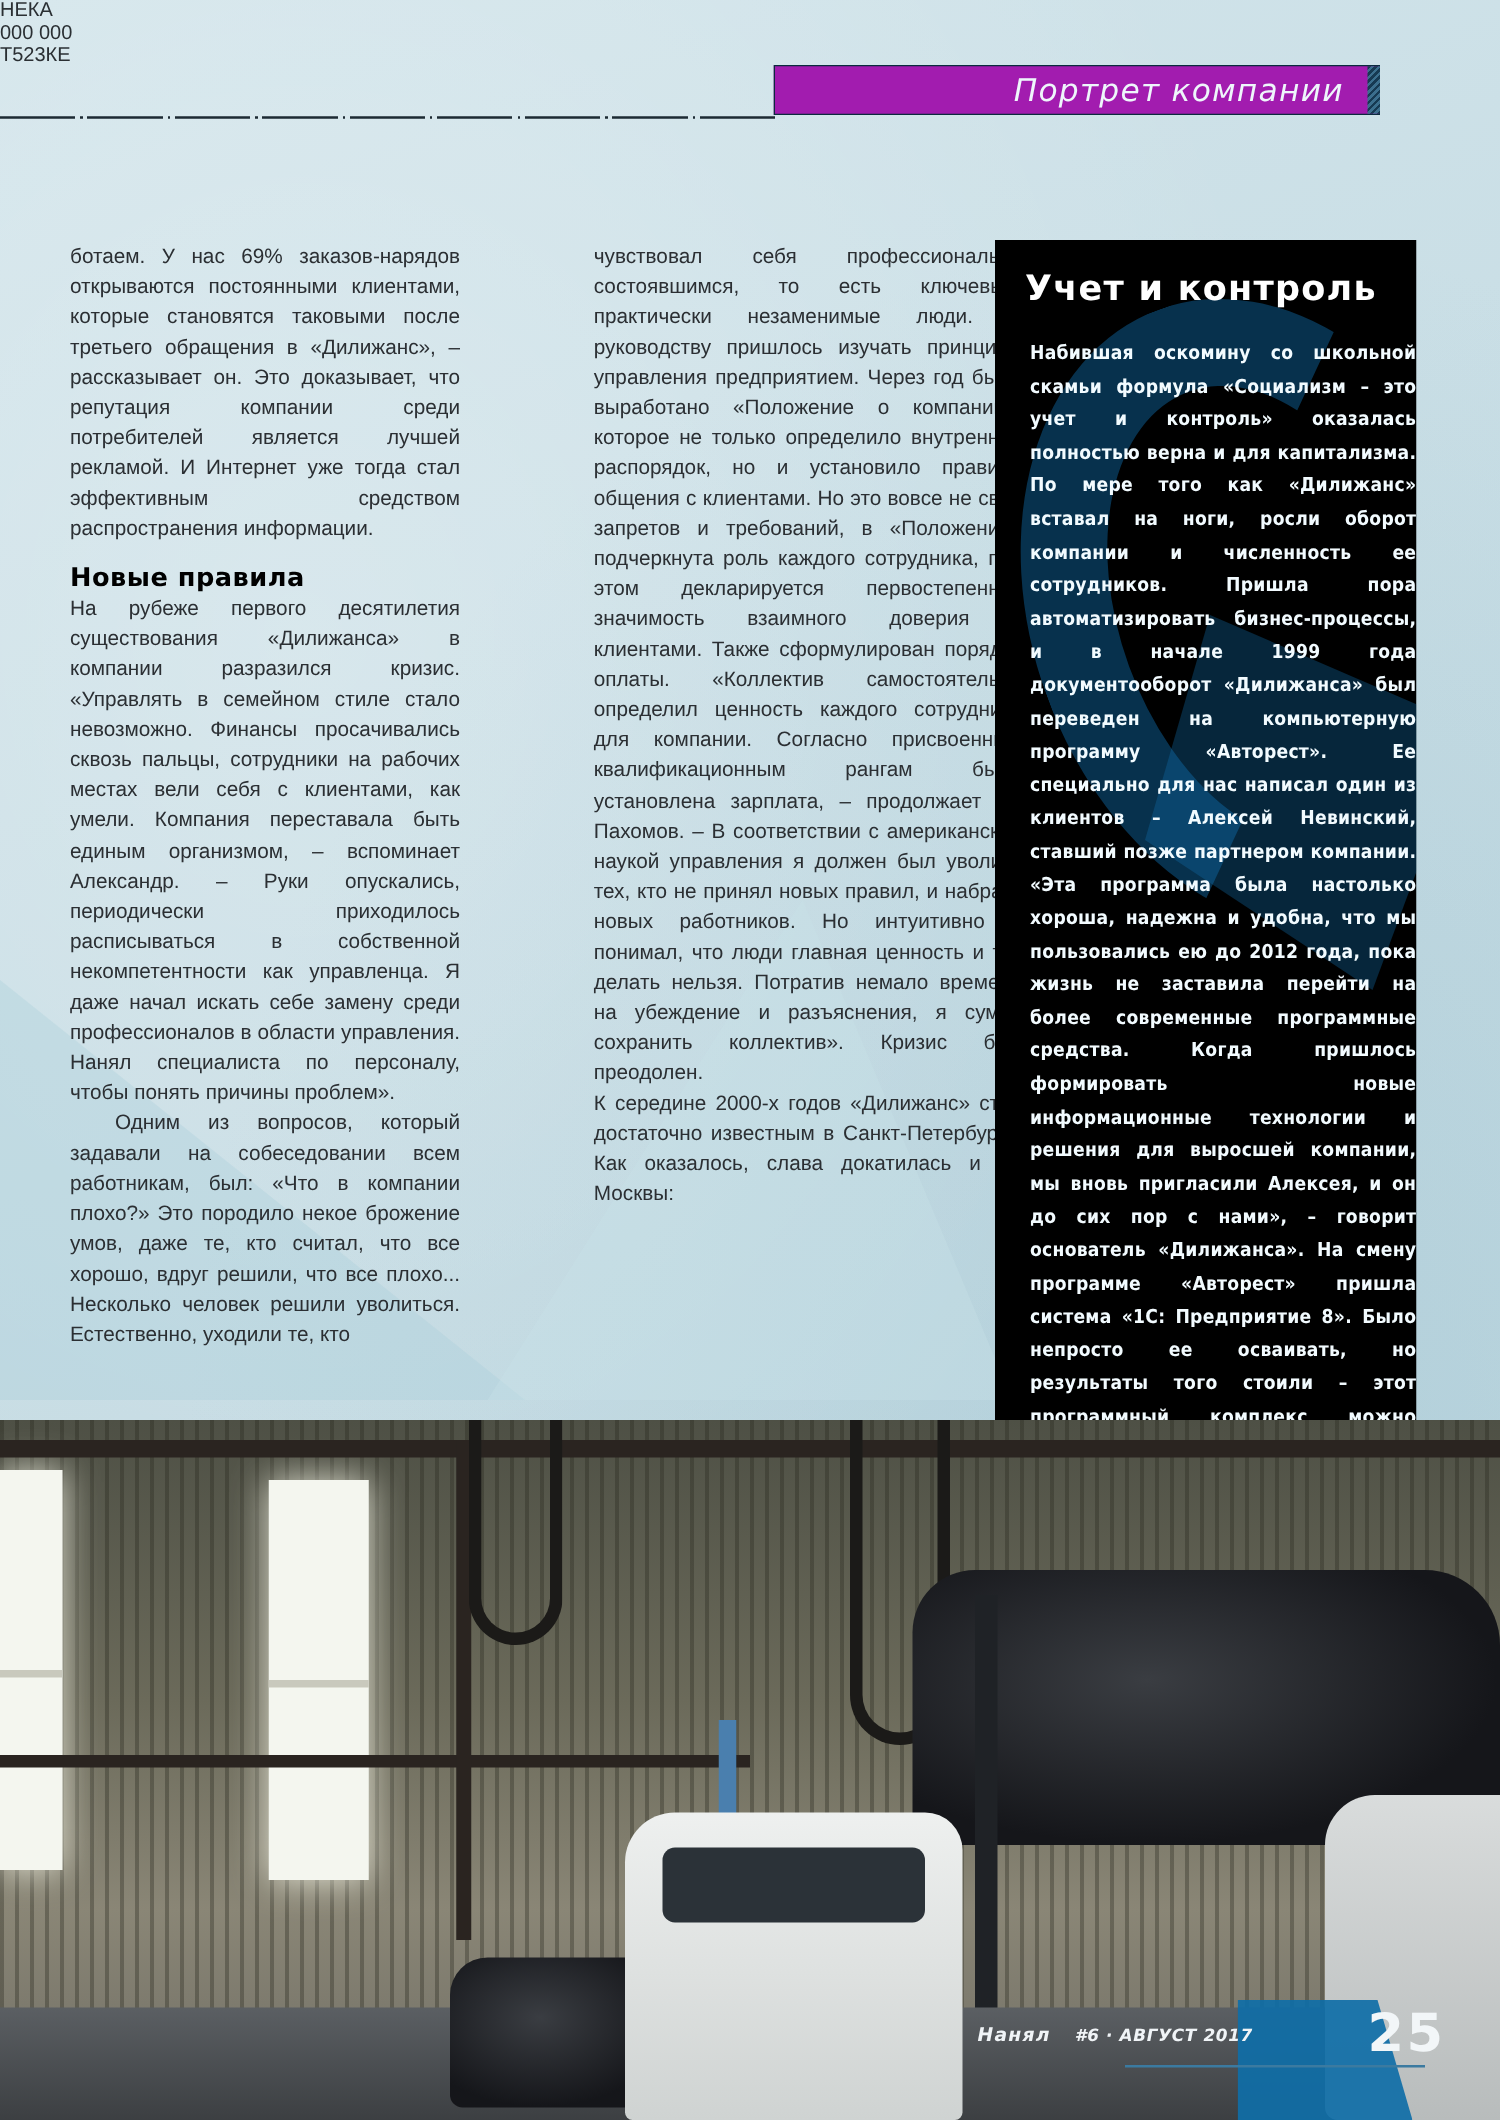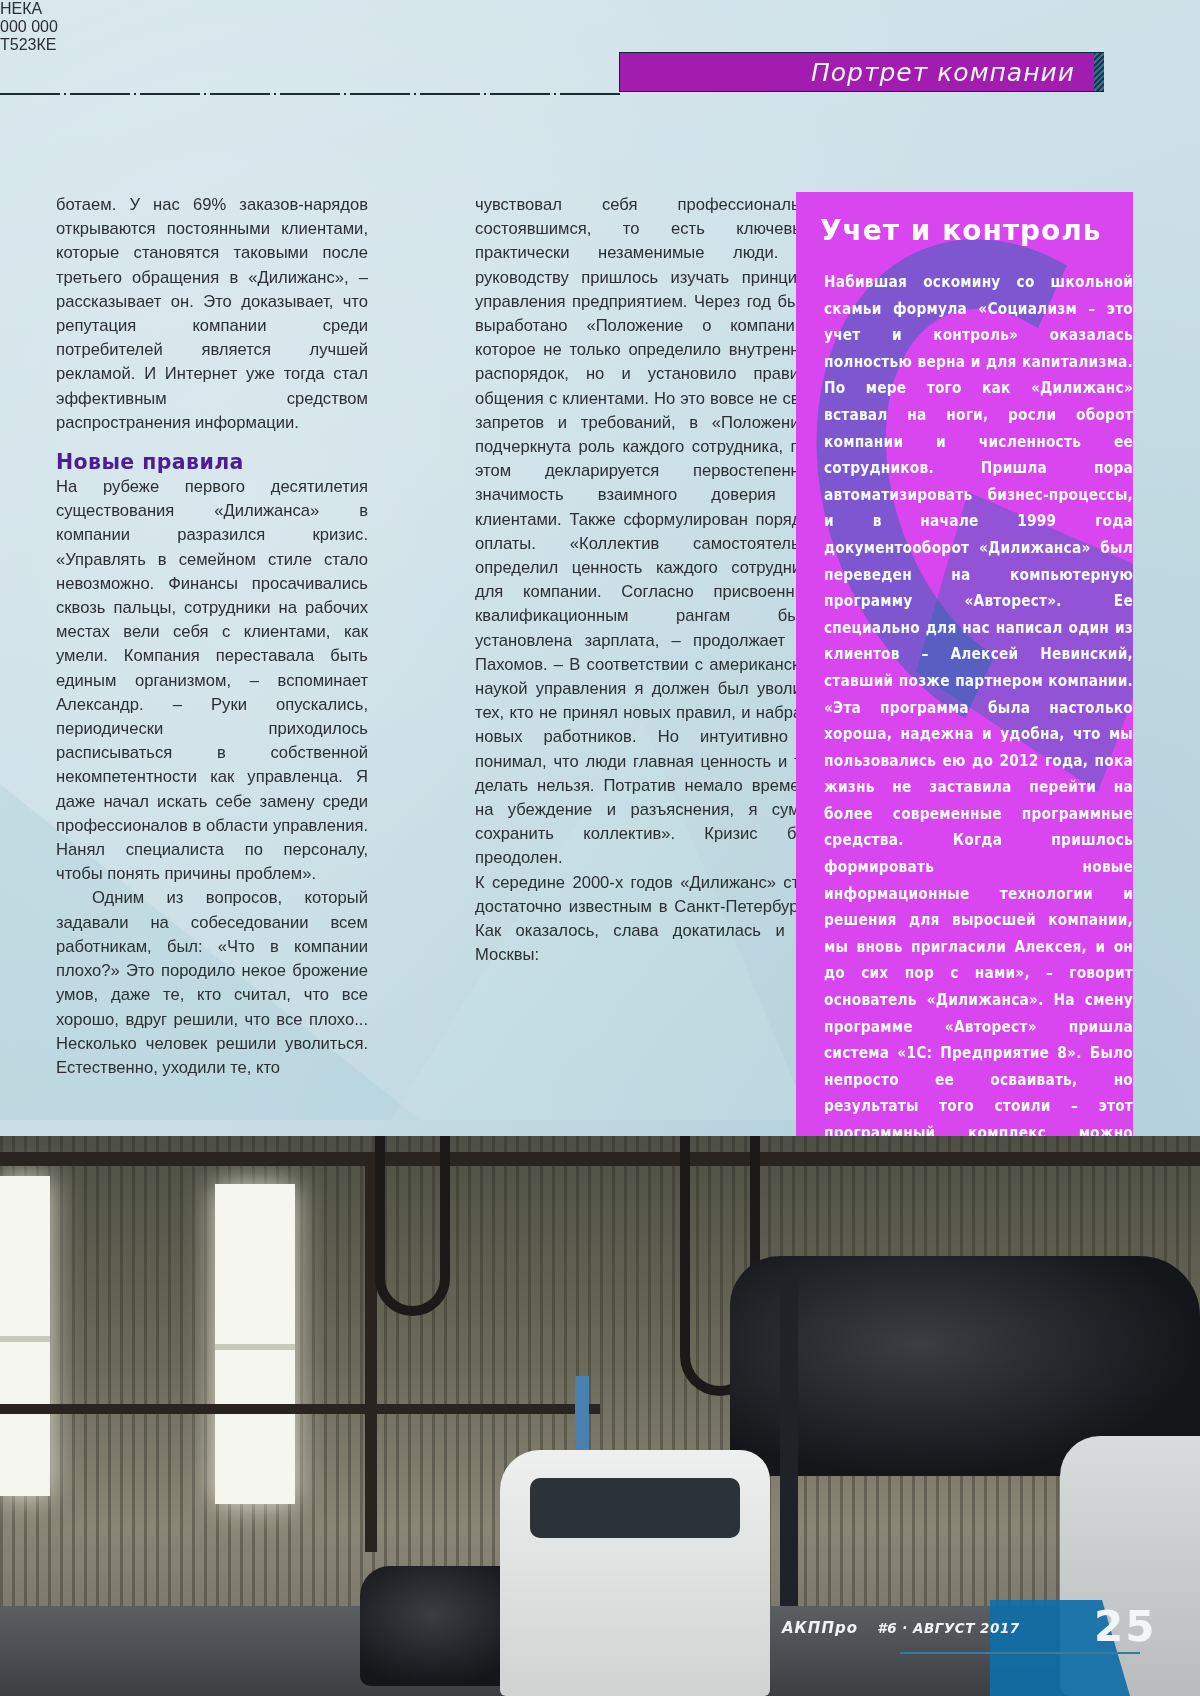--- a/index.html
+++ b/index.html
@@ -48,30 +48,30 @@
     position: absolute; top: 193px;
     font-size: 16.6px; line-height: 24.2px; color: #2b2f33;
     text-align: justify;
   }
   .col-1 { left: 56px; width: 312px; }
   .col-2 { left: 431px; width: 343px; margin-left: 44px; }
   .col p { margin: 0; hyphens: manual; }
   .col p.indent { text-indent: 36px; }
   .subhead {
     font-family: "DejaVu Sans", sans-serif;
-    font-weight: bold; color: #4c1d95; font-size: 20.5px; line-height: 26px;
+    font-weight: bold; color: #000000; font-size: 20.5px; line-height: 26px;
     letter-spacing: 0.4px;
   }
   .col-1 .subhead { margin-top: 14px; margin-bottom: 0; }
   .col-2 .subhead { margin-top: 12px; }
 
   
   .sidebar-box {
     position: absolute; left: 796px; top: 192px; width: 337px; height: 1083px;
-    background: #d946ef;
+    background: #000000;
     overflow: hidden;
     padding: 22px 0 0 28px;
     color: #f2fbff;
   }
   .sidebar-box .swirl {
     position: absolute; left: 30px; top: 40px; width: 380px; height: 520px;
     border-radius: 50%;
     border: 70px solid rgba(17,110,170,0.45);
     border-right-color: transparent; border-bottom-color: transparent;
     transform: rotate(-20deg);
@@ -192,16 +192,16 @@
 <div class="sign">
   <div>НЕКА</div>
   <div class="digits">000 000</div>
 </div>
 <div class="mirror"></div>
 <div class="plate">Т523КЕ</div>
 
 <div class="footer-blue"></div>
 <div class="footer-line"></div>
 <div class="footer-meta">
-  <span class="brand">АКППро</span>
+  <span class="brand">Нанял</span>
   <span>#6 · АВГУСТ 2017</span>
 </div>
 <div class="page-number">25</div>
 
 </body></html>

